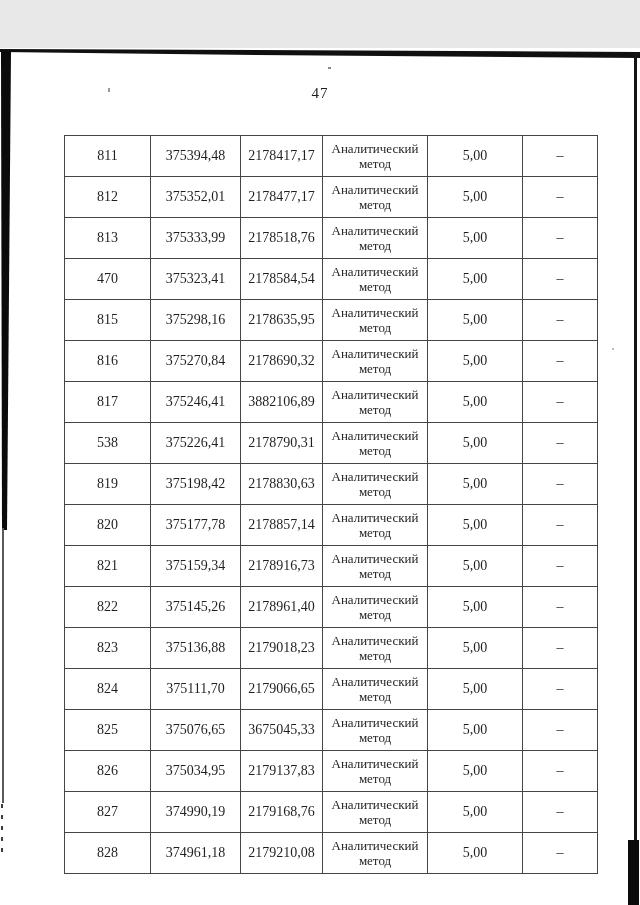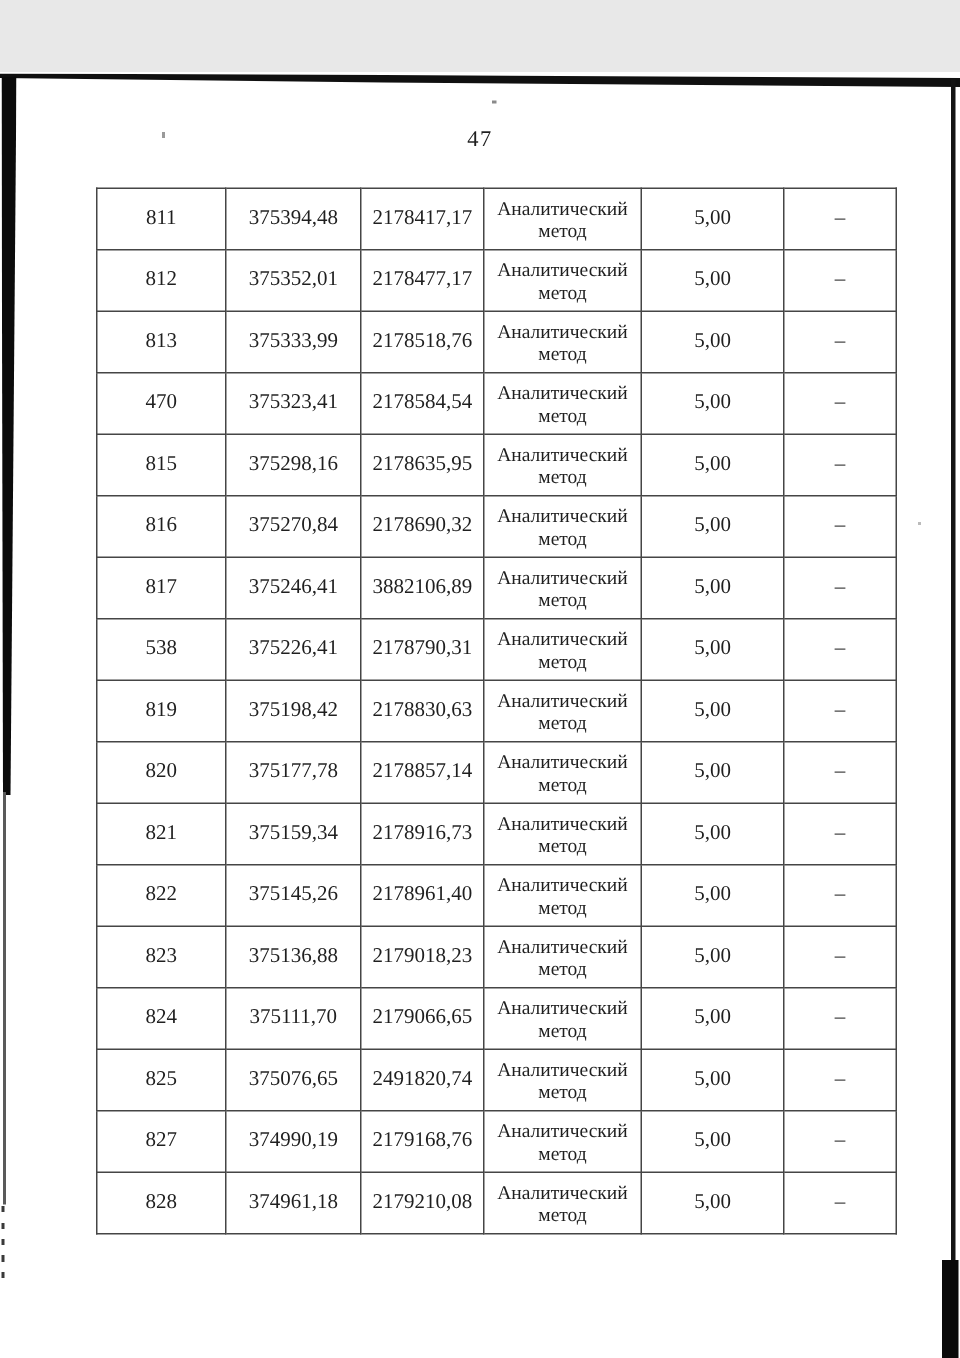--- a/index.html
+++ b/index.html
@@ -66,21 +66,21 @@
     position: absolute;
     left: 295px; top: 37px; width: 50px;
     text-align: center;
     font-size: 15px;
     letter-spacing: 1px;
   }
 
   
   #table-wrap {
     position: absolute;
-    left: 64px; top: 77px;
+    left: 64px; top: 87px;
   }
   table {
     border-collapse: collapse;
     table-layout: fixed;
     width: 533px;
   }
   td {
     border: 1.6px solid #454545;
     text-align: center;
     vertical-align: middle;
@@ -256,26 +256,34 @@
     <td class="c-x">375111,70</td>
     <td class="c-y">2179066,65</td>
     <td class="c-method">Аналитический метод</td>
     <td class="c-prec">5,00</td>
     <td class="c-note">–</td>
   </tr>
 
   <tr>
     <td class="c-num">825</td>
     <td class="c-x">375076,65</td>
-    <td class="c-y">2491820,74</td>
-    <td class="c-method">Аналитический метод</td>
-    <td class="c-prec">5,00</td>
-    <td class="c-note">–</td>
-  </tr>
-
+    <td class="c-y">3675045,33</td>
+    <td class="c-method">Аналитический метод</td>
+    <td class="c-prec">5,00</td>
+    <td class="c-note">–</td>
+  </tr>
+
+  <tr>
+    <td class="c-num">826</td>
+    <td class="c-x">375034,95</td>
+    <td class="c-y">2179137,83</td>
+    <td class="c-method">Аналитический метод</td>
+    <td class="c-prec">5,00</td>
+    <td class="c-note">–</td>
+  </tr>
 
   <tr>
     <td class="c-num">827</td>
     <td class="c-x">374990,19</td>
     <td class="c-y">2179168,76</td>
     <td class="c-method">Аналитический метод</td>
     <td class="c-prec">5,00</td>
     <td class="c-note">–</td>
   </tr>
 

